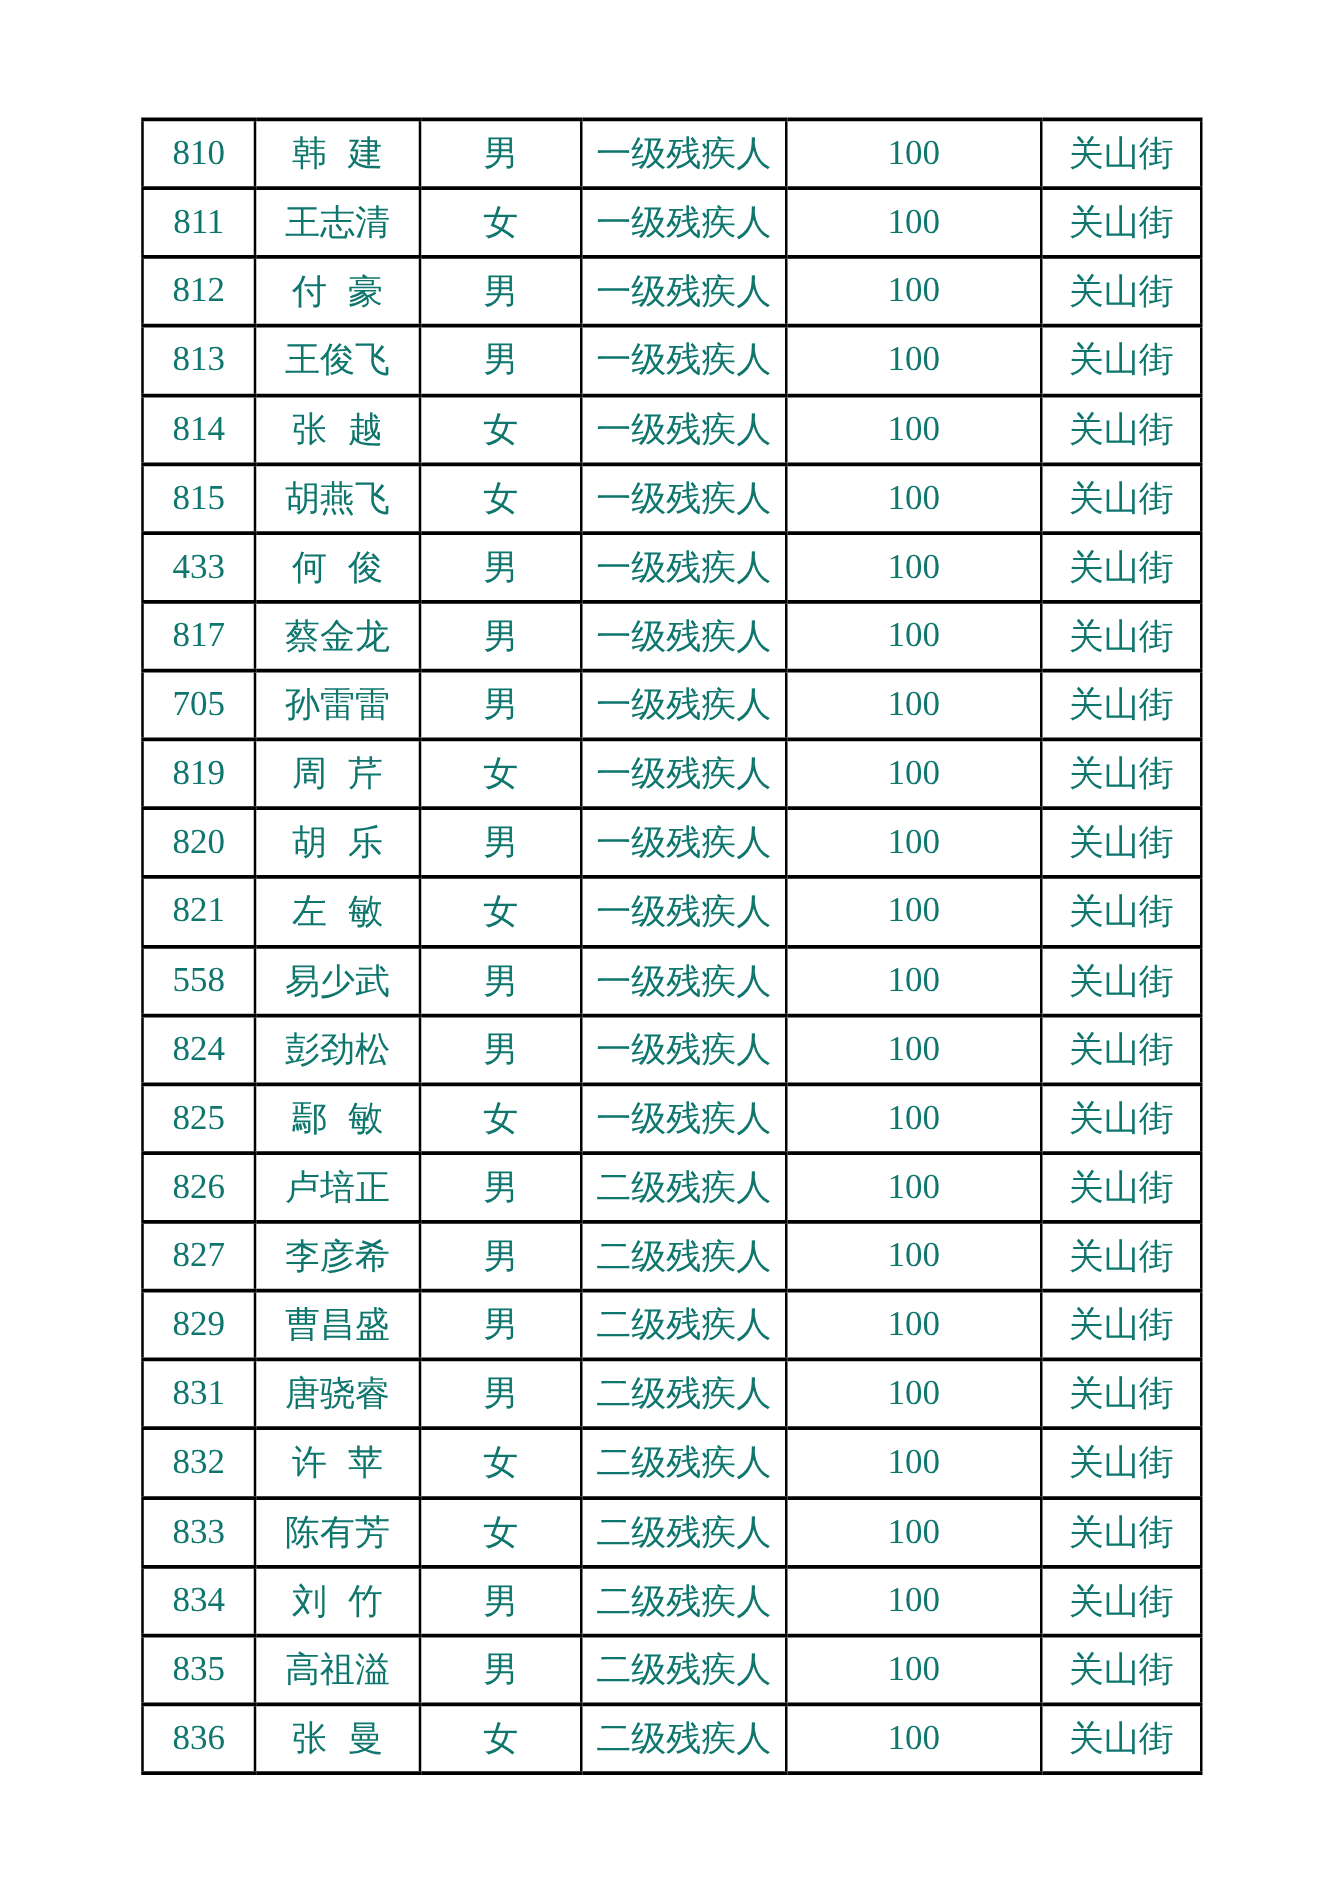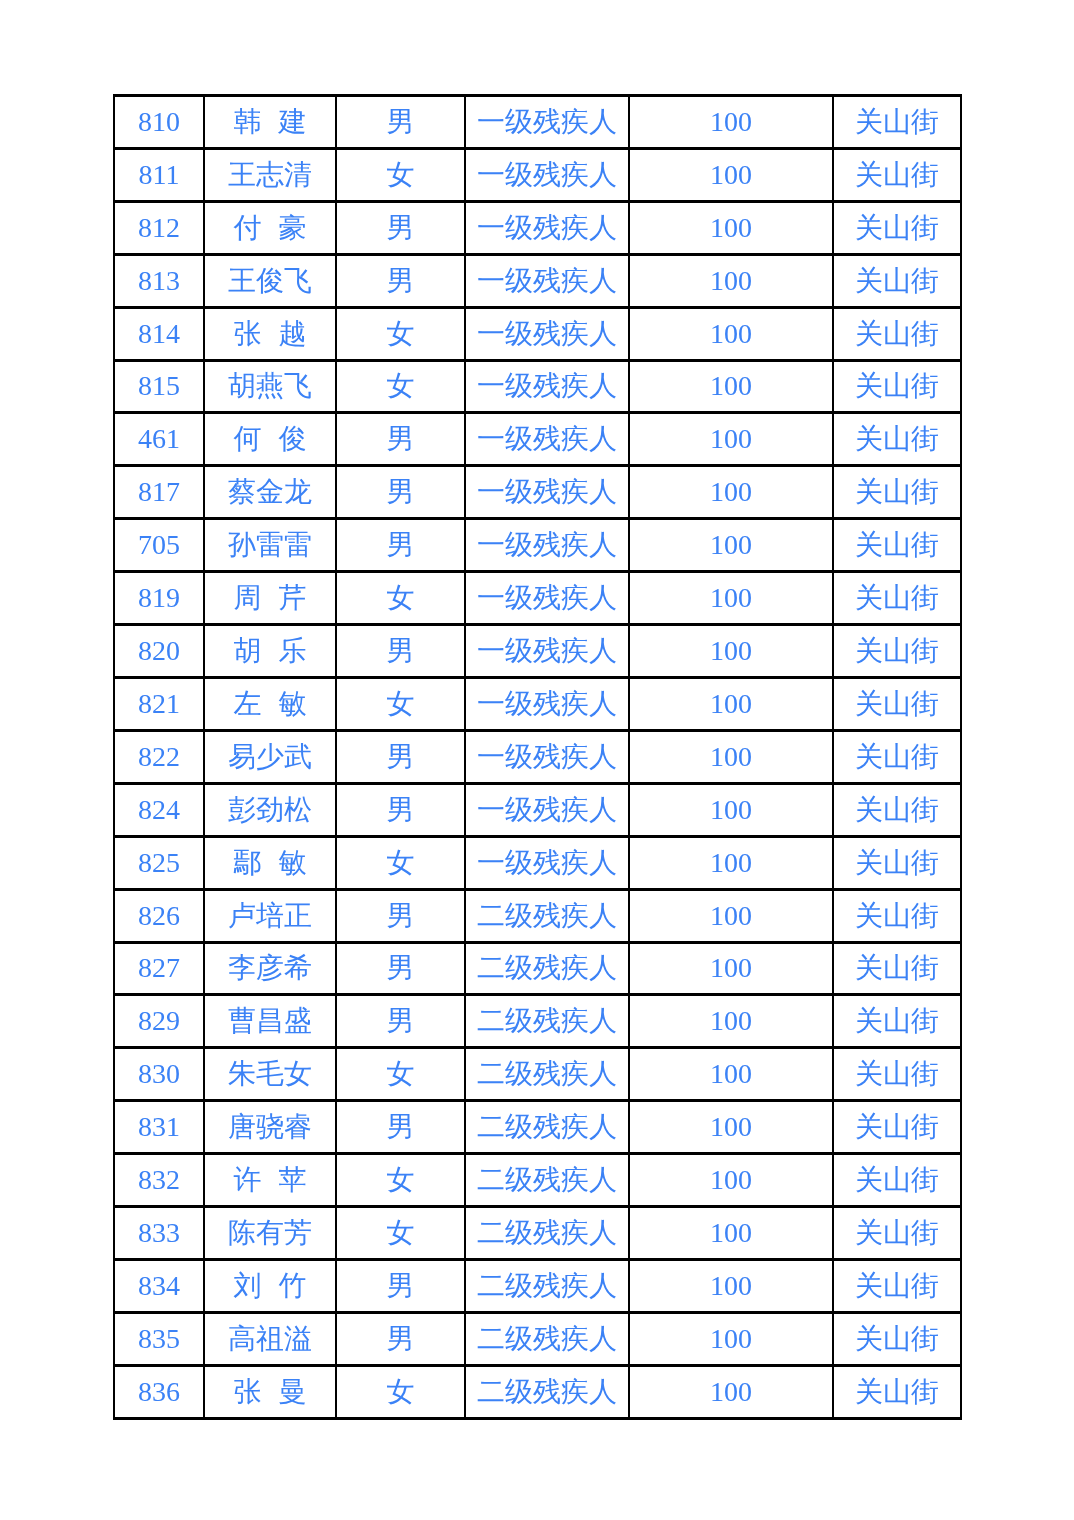--- a/index.html
+++ b/index.html
@@ -16,21 +16,21 @@
   table.roster {
     position: absolute;
     left: 113px;
     top: 94px;
     width: 847px;
     height: 1326px;
     border-collapse: collapse;
     table-layout: fixed;
     font-family: "Liberation Serif", "DejaVu Serif", serif;
     font-size: 28px;
-    color: #3b82f6;
+    color: #0f766e;
   }
   table.roster td {
     border-style: solid;
     border-color: #000000;
     border-width: 3px 2px;  
     text-align: center;
     vertical-align: middle;
     padding: 0;
     overflow: hidden;
     white-space: nowrap;
@@ -100,21 +100,21 @@
         </tr>
         <tr>
           <td>815</td>
           <td>胡燕飞</td>
           <td>女</td>
           <td>一级残疾人</td>
           <td>100</td>
           <td>关山街</td>
         </tr>
         <tr>
-          <td>461</td>
+          <td>433</td>
           <td class="gap2">何俊</td>
           <td>男</td>
           <td>一级残疾人</td>
           <td>100</td>
           <td>关山街</td>
         </tr>
         <tr>
           <td>817</td>
           <td>蔡金龙</td>
           <td>男</td>
@@ -148,21 +148,21 @@
         </tr>
         <tr>
           <td>821</td>
           <td class="gap2">左敏</td>
           <td>女</td>
           <td>一级残疾人</td>
           <td>100</td>
           <td>关山街</td>
         </tr>
         <tr>
-          <td>822</td>
+          <td>558</td>
           <td>易少武</td>
           <td>男</td>
           <td>一级残疾人</td>
           <td>100</td>
           <td>关山街</td>
         </tr>
         <tr>
           <td>824</td>
           <td>彭劲松</td>
           <td>男</td>
@@ -191,28 +191,20 @@
           <td>李彦希</td>
           <td>男</td>
           <td>二级残疾人</td>
           <td>100</td>
           <td>关山街</td>
         </tr>
         <tr>
           <td>829</td>
           <td>曹昌盛</td>
           <td>男</td>
-          <td>二级残疾人</td>
-          <td>100</td>
-          <td>关山街</td>
-        </tr>
-        <tr>
-          <td>830</td>
-          <td>朱毛女</td>
-          <td>女</td>
           <td>二级残疾人</td>
           <td>100</td>
           <td>关山街</td>
         </tr>
         <tr>
           <td>831</td>
           <td>唐骁睿</td>
           <td>男</td>
           <td>二级残疾人</td>
           <td>100</td>

